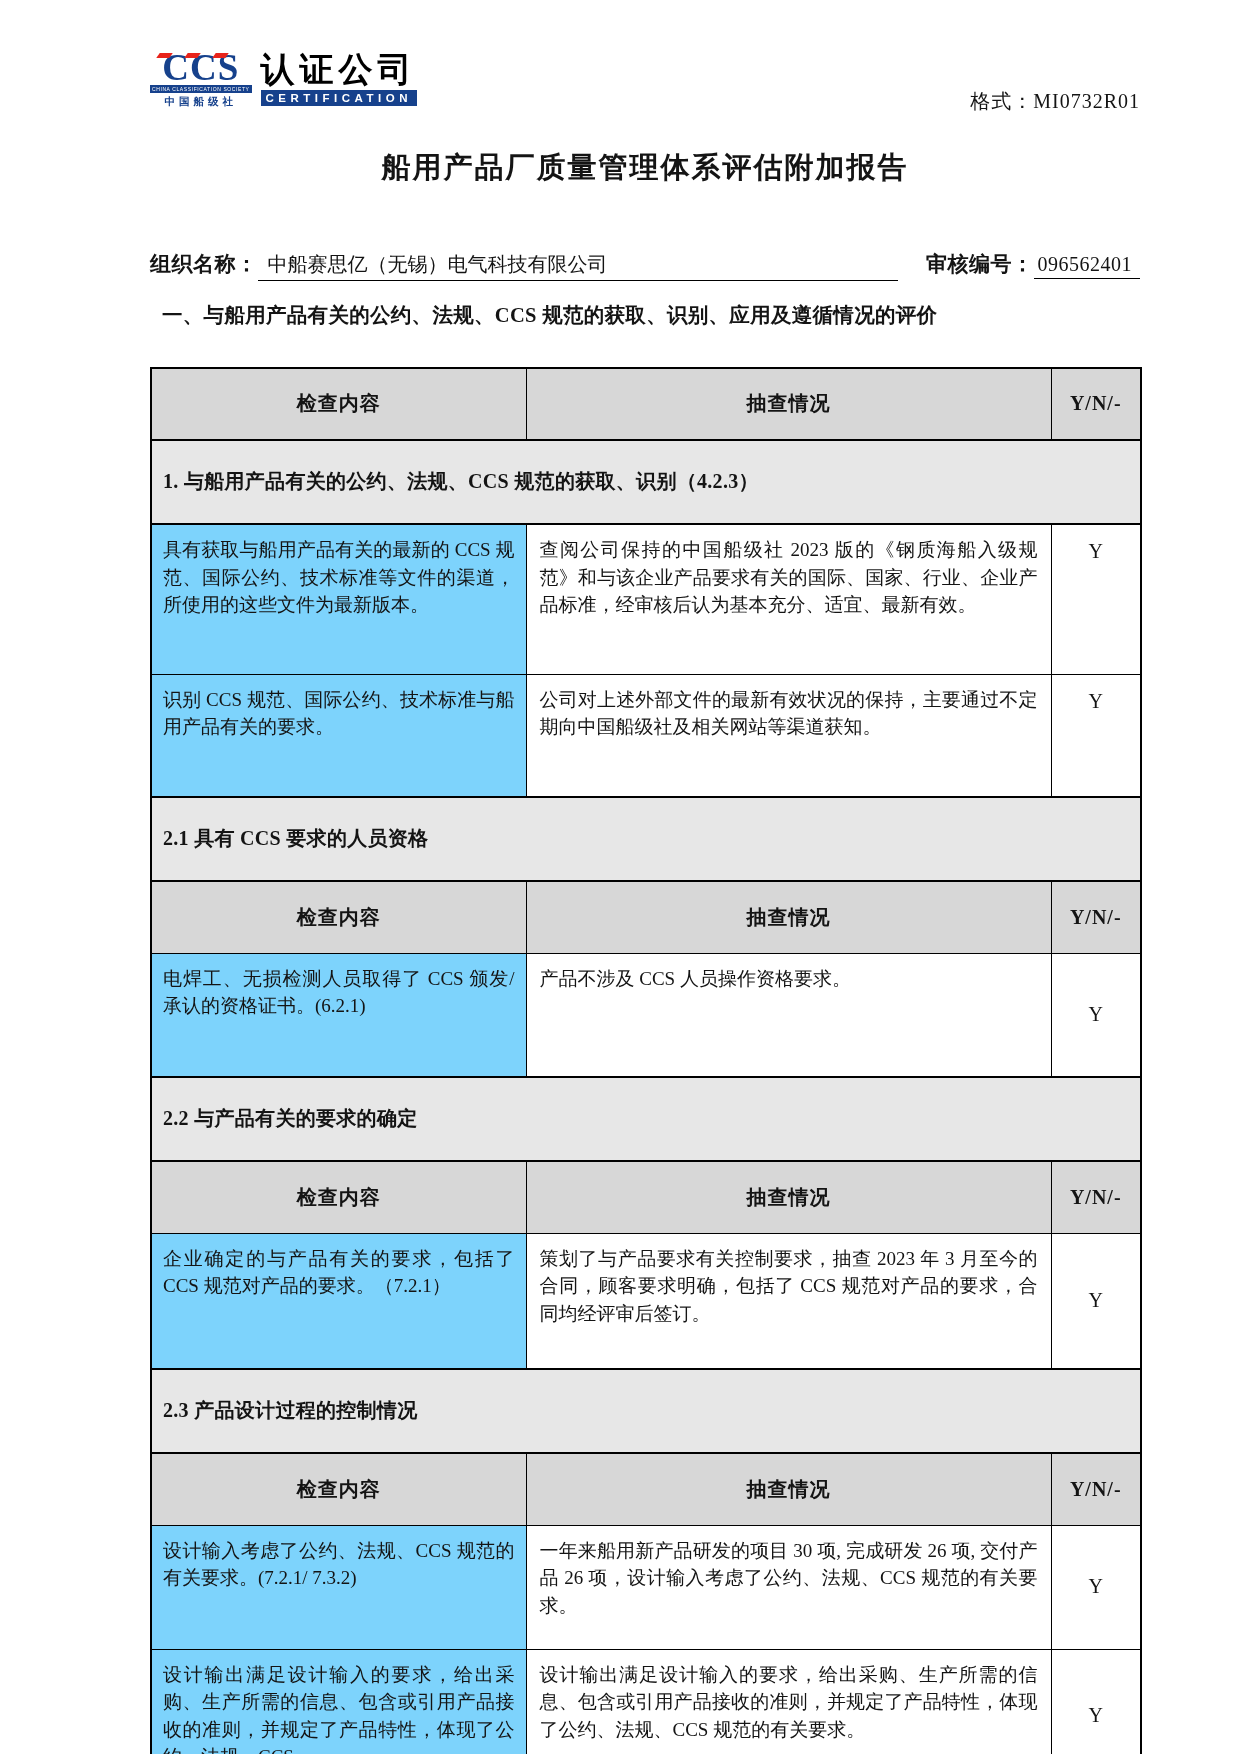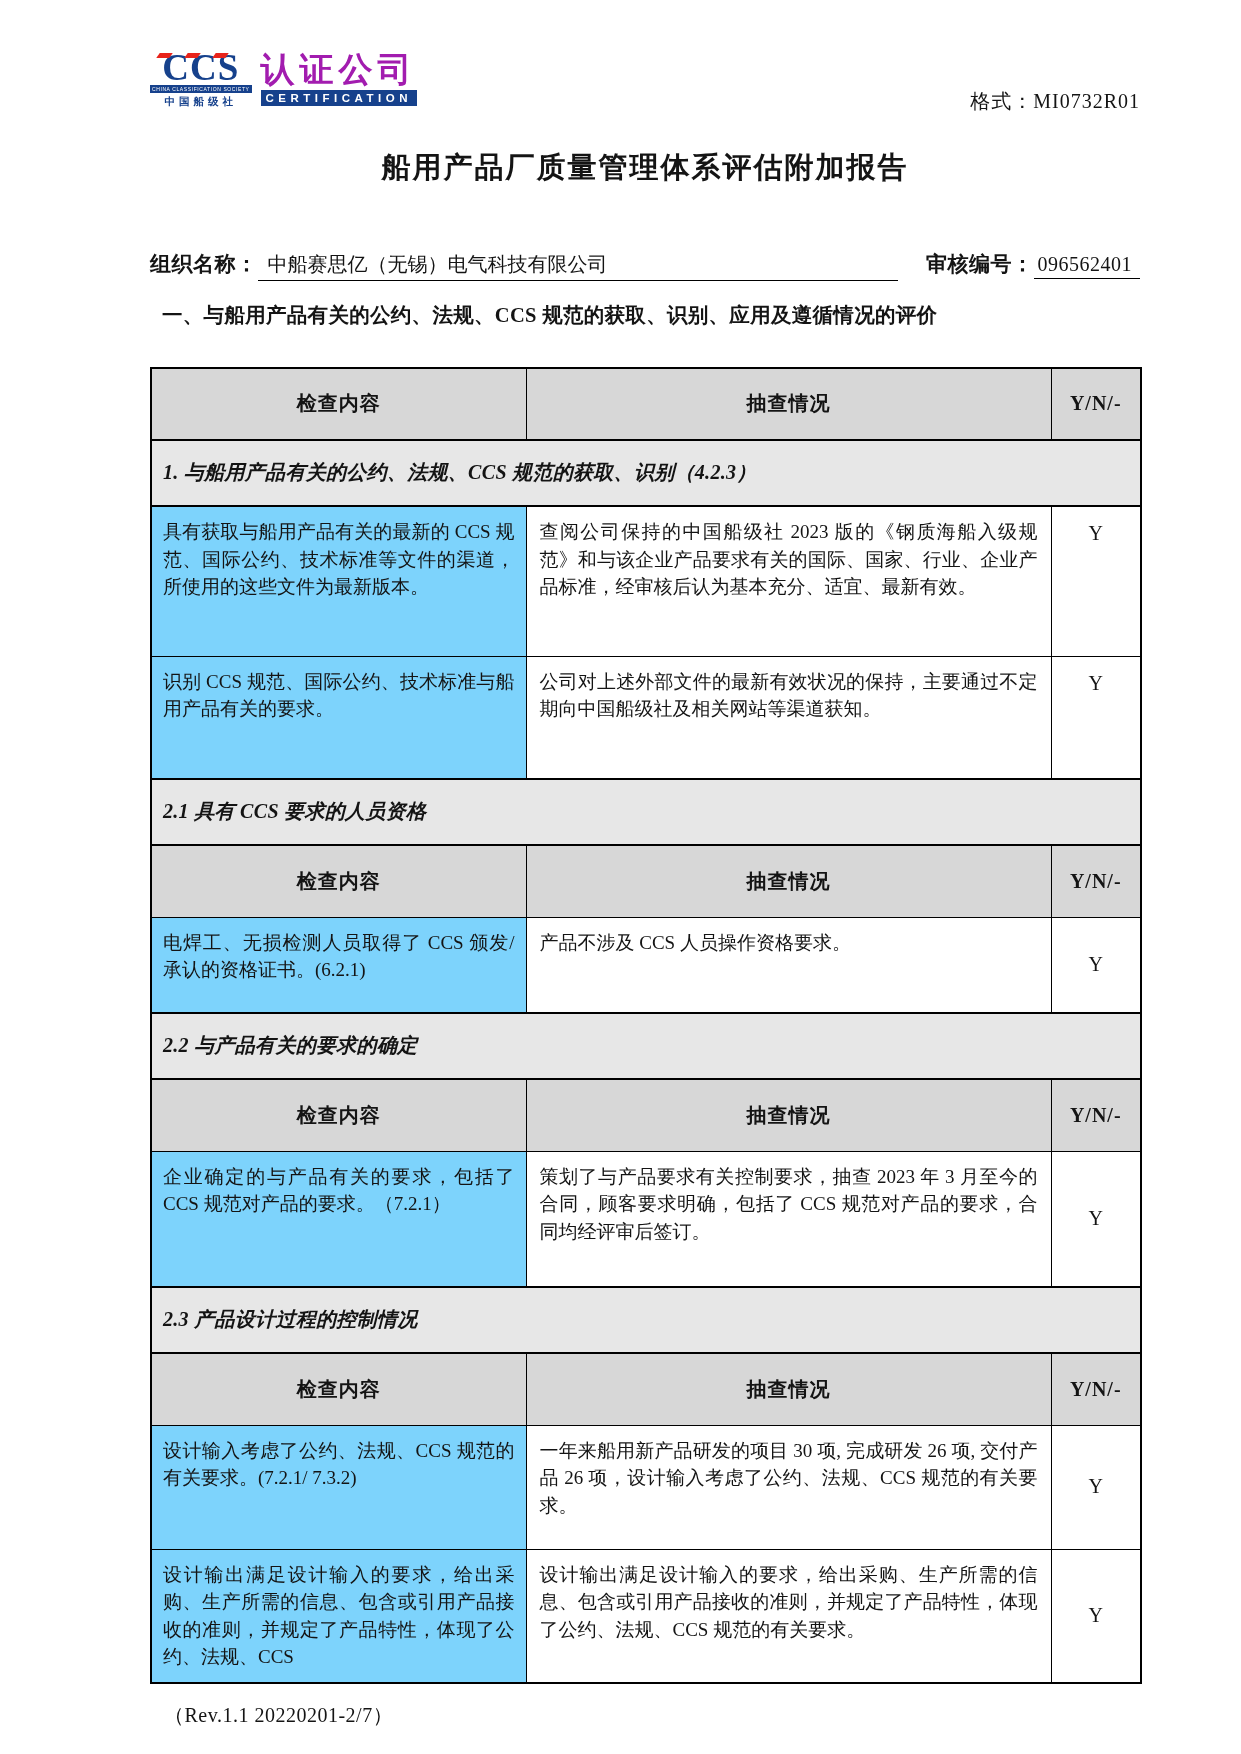--- a/index.html
+++ b/index.html
@@ -19,47 +19,47 @@
     font-weight: bold; font-size: 37px; line-height: 32px; letter-spacing: 1px;
     color: #16418c; position: relative; font-family: "Liberation Serif", serif;
   }
   .ccs-wedge { position: absolute; top: 1px; width: 13px; height: 5px; background: #e8231a; transform: skewX(-35deg); }
   .ccs-wedge.w1 { left: 8px; } .ccs-wedge.w2 { left: 36px; } .ccs-wedge.w3 { left: 64px; }
   .ccs-bar {
     background: #16418c; color: #fff; font-family: "Liberation Sans", sans-serif;
     font-size: 5px; letter-spacing: .6px; padding: 1px 2px; white-space: nowrap; margin-top: 1px;
   }
   .ccs-cn { color: #16418c; font-size: 10.5px; font-weight: bold; letter-spacing: 4px; margin-top: 2px; white-space: nowrap; }
-  .logo-right .logo-name-cn { color: #a21caf; font-size: 34px; font-weight: bold; letter-spacing: 5px; line-height: 36px; white-space: nowrap; }
+  .logo-right .logo-name-cn { color: #000000; font-size: 34px; font-weight: bold; letter-spacing: 5px; line-height: 36px; white-space: nowrap; }
   .cert-bar {
     background: #16418c; color: #fff; font-family: "Liberation Sans", sans-serif; font-weight: bold;
     font-size: 11.5px; letter-spacing: 4.5px; text-align: center; padding: 2px 5px; margin-top: 2px; white-space: nowrap;
   }
   .format-label { font-size: 20px; margin-top: 36px; letter-spacing: 1px; }
 
   
   .doc-title { text-align: center; font-size: 29px; font-weight: bold; letter-spacing: 2px; margin-top: 22px; }
   .meta-line { margin-top: 62px; display: flex; align-items: baseline; font-size: 20px; }
   .meta-label { font-weight: bold; font-size: 21px; white-space: nowrap; letter-spacing: .5px; }
   .org-value { flex: 1; border-bottom: 1.8px solid #000; padding: 0 4px 2px 10px; margin-right: 28px; white-space: nowrap; }
   .audit-value { border-bottom: 1.8px solid #000; padding: 0 8px 2px 4px; letter-spacing: .5px; }
   .section-heading { margin-top: 20px; font-weight: bold; font-size: 20.5px; letter-spacing: .3px; margin-left: 12px; }
 
   
   table.tbl { margin-top: 38px; border-collapse: collapse; table-layout: fixed; width: 990px; border: 2px solid #000; }
   .tbl td { border: 1.5px solid #000; font-size: 19px; line-height: 27.5px; vertical-align: top; overflow: hidden; }
   tr.hdr { height: 72px; }
   tr.hdr td { background: #d7d7d7; font-weight: bold; text-align: center; vertical-align: middle; font-size: 20px; letter-spacing: 1px; }
-  tr.sec { height: 66px; font-style: italic; }
+  tr.sec { height: 84px; }
   tr.sec td { background: #e7e7e7; font-weight: bold; font-size: 20px; padding: 8px 11px; vertical-align: middle; border-top: 2px solid #000; border-bottom: 2px solid #000; letter-spacing: .3px; }
   td.c1 { background: #7dd3fc; padding: 11px 11px; text-align: justify; }
   td.c2 { background: #fff; padding: 11px 13px; text-align: justify; }
   td.c3 { background: #fff; text-align: center; vertical-align: middle; font-size: 20px; }
   td.c3.top { vertical-align: top; padding-top: 13px; }
-  tr.h150 { height: 150px; } tr.h96 { height: 123px; } tr.h104 { height: 96px; }
+  tr.h150 { height: 150px; } tr.h96 { height: 123px; } tr.h104 { height: 124px; }
   tr.h122 { height: 136px; } tr.h124 { height: 124px; } tr.h128 { height: 128px; }
 
   
   .page-footer { margin: 18px 0 0 14px; font-size: 20px; letter-spacing: .5px; }
 </style>
 </head>
 <body>
 
 <div class="page">
   <div class="content">

